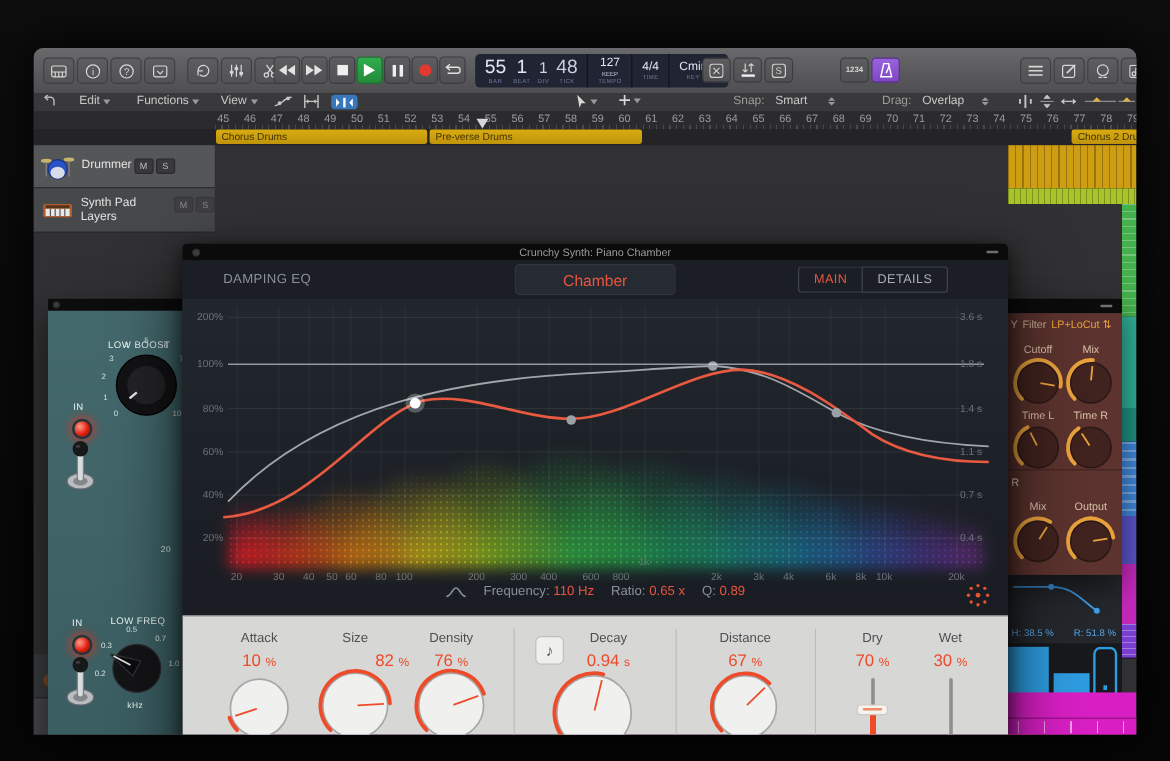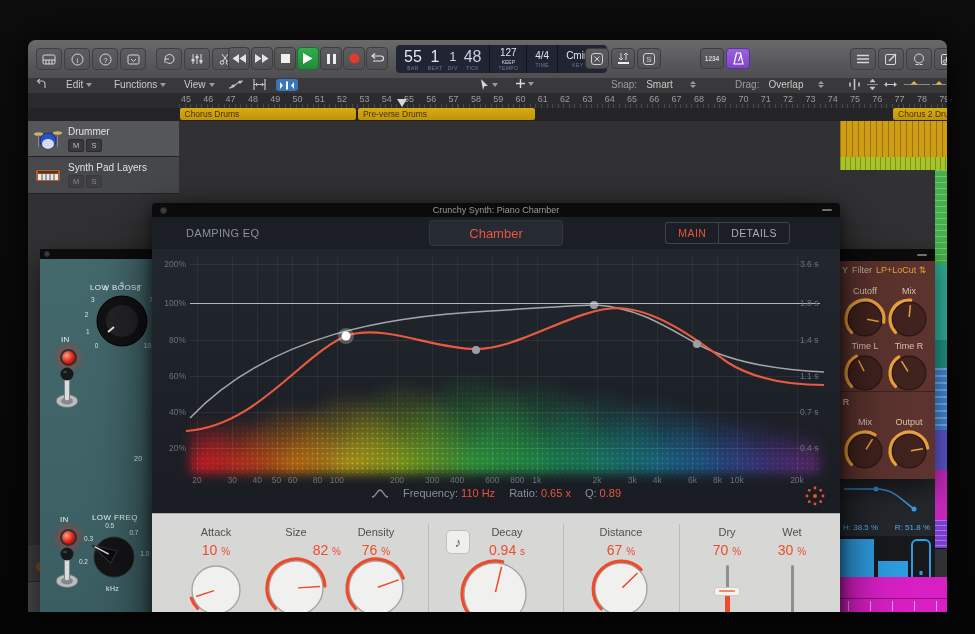--- a/index.html
+++ b/index.html
@@ -31,21 +31,21 @@
   .ruler{position:absolute;left:0;top:53px;width:100%;height:15px;background:#2b2b2d;border-bottom:1px solid #1b1b1d;}
   .bar-num{position:absolute;top:1px;font-size:9px;color:#9c9c9e;}
   .ticks{position:absolute;left:151px;right:0;bottom:0;height:4px;background:repeating-linear-gradient(90deg,rgba(255,255,255,.14) 0 1px,transparent 1px 5.57px);}
   .playhead{position:absolute;top:6px;width:0;height:0;border-left:5px solid transparent;border-right:5px solid transparent;border-top:8px solid #d4d7db;}
   .arr{position:absolute;left:0;top:68px;width:100%;height:13px;background:#242426;}
   .arr-block{position:absolute;top:0;height:12px;background:linear-gradient(#d9ab12,#bf940a);color:#413400;font-size:8.5px;line-height:12px;padding-left:5px;box-sizing:border-box;overflow:hidden;white-space:nowrap;border-radius:2px;}
   
   .workspace{position:absolute;left:0;top:81px;width:100%;bottom:0;background:#313133;}
   .trow{position:absolute;left:0;width:151px;border-bottom:1px solid #252527;display:flex;align-items:center;gap:6px;padding-left:6px;box-sizing:border-box;}
   .tname{font-size:10px;color:#e2e2e2;}
-  .tinfo{display:flex;flex-direction:column;gap:2px;}
+  .tinfo{display:flex;gap:2px;}
   .ms{display:flex;gap:2px;}
   .ms span{width:14px;height:11px;background:#39393b;border:1px solid #2b2b2d;border-radius:2px;color:#bfbfc1;font-size:7.5px;display:flex;align-items:center;justify-content:center;}
   .region{position:absolute;}
   
   .veq{position:absolute;left:12px;top:128px;width:112px;height:377px;box-shadow:0 14px 30px rgba(0,0,0,.6);padding-left:23px;}
   .veq .tbar{position:absolute;left:0;top:0;width:100%;height:10px;background:#0c0c0c;}
   .veq .body{position:absolute;left:0;top:10px;width:100%;bottom:0;background:linear-gradient(#44696d,#3a5d61);}
   .veq-label{position:absolute;font-size:8px;color:#e8f2f1;letter-spacing:.4px;white-space:nowrap;}
   .scale-lab{position:absolute;font-size:6.5px;color:#d5e3e2;width:14px;text-align:center;}
   .led{position:absolute;width:13px;height:13px;border-radius:50%;background:radial-gradient(circle at 35% 35%,#ff9d8a,#e01e10 55%,#870a05);border:2px solid #233538;box-shadow:0 0 7px 2px rgba(255,40,20,.55);}
@@ -762,21 +762,21 @@
             <span class="axis-lab" style="left: 105.206px; top: 226px; transform: translateX(-50%);">40</span>
             <span class="axis-lab" style="left: 124.588px; top: 226px; transform: translateX(-50%);">50</span>
             <span class="axis-lab" style="left: 140.424px; top: 226px; transform: translateX(-50%);">60</span>
             <span class="axis-lab" style="left: 165.412px; top: 226px; transform: translateX(-50%);">80</span>
             <span class="axis-lab" style="left: 184.794px; top: 226px; transform: translateX(-50%);">100</span>
             <span class="axis-lab" style="left: 245px; top: 226px; transform: translateX(-50%);">200</span>
             <span class="axis-lab" style="left: 280.218px; top: 226px; transform: translateX(-50%);">300</span>
             <span class="axis-lab" style="left: 305.206px; top: 226px; transform: translateX(-50%);">400</span>
             <span class="axis-lab" style="left: 340.424px; top: 226px; transform: translateX(-50%);">600</span>
             <span class="axis-lab" style="left: 365.412px; top: 226px; transform: translateX(-50%);">800</span>
-            <span class="axis-lab" style="left: 384.794px; top: 226px; transform: translateX(-50%);">1k</span>
+            <span class="axis-lab" style="left: 384.794px; top: 214px; transform: translateX(-50%);">1k</span>
             <span class="axis-lab" style="left: 445px; top: 226px; transform: translateX(-50%);">2k</span>
             <span class="axis-lab" style="left: 480.218px; top: 226px; transform: translateX(-50%);">3k</span>
             <span class="axis-lab" style="left: 505.206px; top: 226px; transform: translateX(-50%);">4k</span>
             <span class="axis-lab" style="left: 540.424px; top: 226px; transform: translateX(-50%);">6k</span>
             <span class="axis-lab" style="left: 565.412px; top: 226px; transform: translateX(-50%);">8k</span>
             <span class="axis-lab" style="left: 584.794px; top: 226px; transform: translateX(-50%);">10k</span>
             <span class="axis-lab" style="left: 645px; top: 226px; transform: translateX(-50%);">20k</span>
           </div>
 
       <div class="cv-controls" id="cvcontrols">

